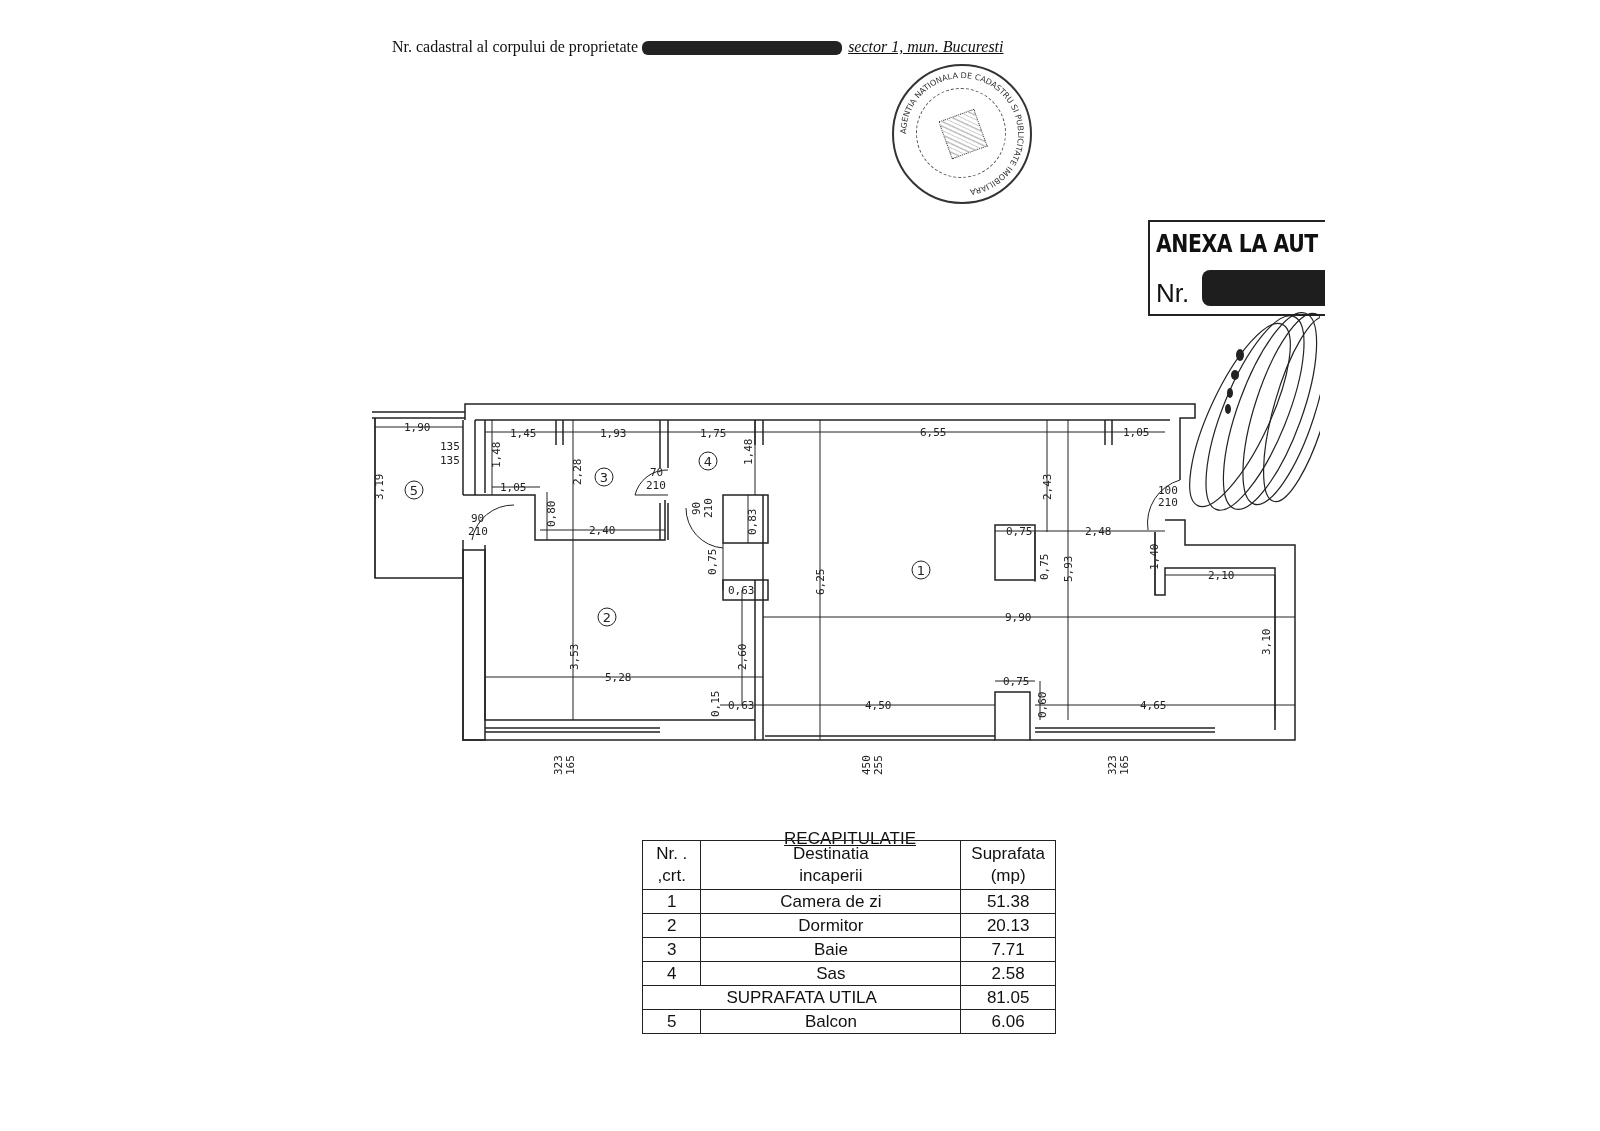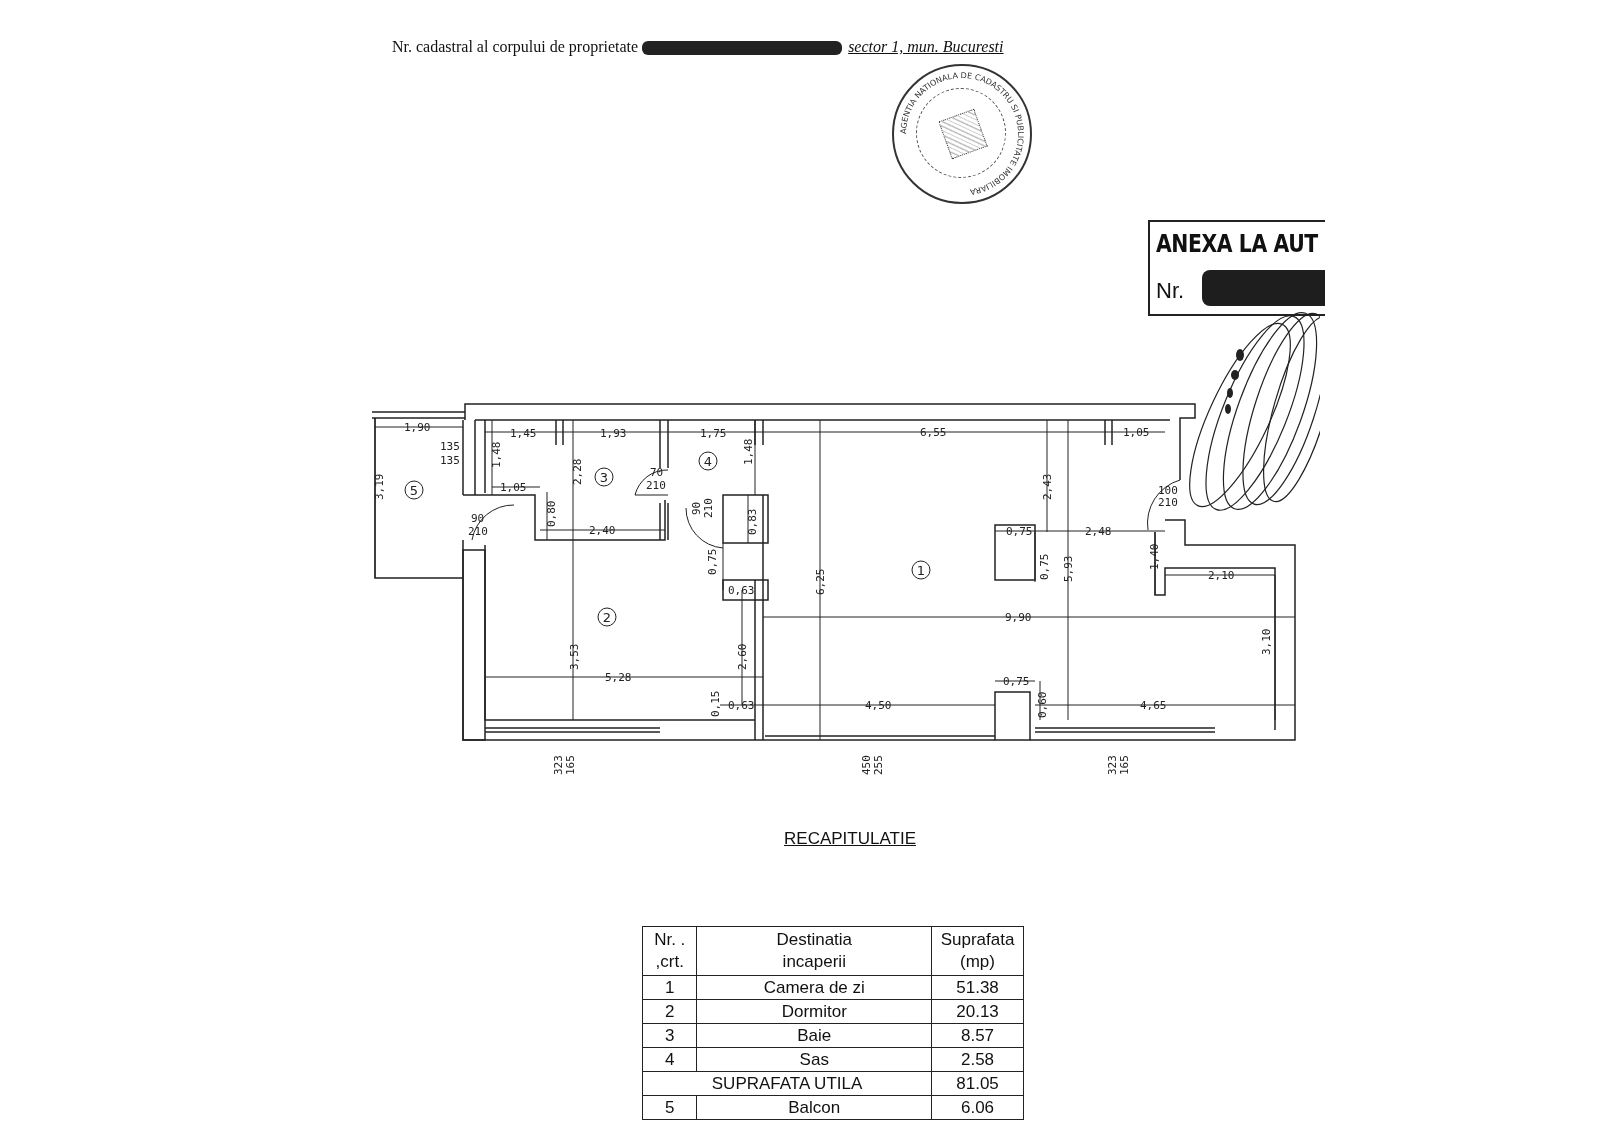--- a/index.html
+++ b/index.html
@@ -7,28 +7,28 @@
   .abs { position: absolute; }
   .header-line { left: 392px; top: 38px; font-family: "Liberation Serif", serif; font-size: 16px; white-space: nowrap; }
   .header-line .redact { display: inline-block; width: 200px; height: 14px; background: #222; border-radius: 6px; vertical-align: middle; margin: 0 6px 0 4px; }
   .header-line .loc { font-style: italic; text-decoration: underline; }
   .stamp { left: 892px; top: 64px; width: 136px; height: 136px; border: 2px solid #333; border-radius: 50%; }
   .stamp-inner { position: absolute; left: 22px; top: 22px; width: 88px; height: 88px; border: 1px dashed #555; border-radius: 50%; }
   .stamp-text { position: absolute; left: 0; top: 0; width: 136px; height: 136px; }
   .stamp-seal { position: absolute; left: 50px; top: 48px; width: 36px; height: 38px; border: 1px dotted #444; transform: rotate(-20deg); background: repeating-linear-gradient(45deg,#bbb 0 1px,transparent 1px 4px); }
   .annex-box { left: 1148px; top: 220px; width: 175px; height: 92px; border: 2px solid #222; border-right: none; overflow: hidden; }
   .annex-title { position: absolute; left: 6px; top: 8px; font-size: 24px; font-weight: bold; letter-spacing: -0.5px; white-space: nowrap; font-family: "DejaVu Sans", sans-serif; transform: scaleX(0.85); transform-origin: left; }
-  .annex-nr { position: absolute; left: 6px; top: 56px; font-size: 22px; }
+  .annex-nr { position: absolute; left: 6px; top: 56px; font-size: 26px; }
   .annex-redact { position: absolute; left: 52px; top: 48px; width: 130px; height: 36px; background: #1e1e1e; border-radius: 8px; }
   .plan { left: 360px; top: 380px; width: 960px; height: 420px; }
   .dim { font-family: "DejaVu Sans Mono", monospace; font-size: 11px; fill: #222; }
   .roomno { font-family: "DejaVu Sans", sans-serif; font-size: 13px; fill: #222; text-anchor: middle; dominant-baseline: central; }
   .recap-title { left: 0; width: 1700px; top: 829px; text-align: center; font-size: 17px; }
   .recap-title span { display: inline-block; text-decoration: underline; }
-  table.recap { position: absolute; left: 642px; top: 926px; width: 382px; border-collapse: collapse; font-size: 17px; border-radius: 31px; }
+  table.recap { position: absolute; left: 642px; top: 840px; width: 414px; border-collapse: collapse; font-size: 17px; border-radius: 31px; }
   table.recap td { border: 1.5px solid #222; text-align: center; padding: 0; height: 23px; line-height: 23px; }
   table.recap tr.head td { height: 48px; line-height: 22px; }
   .c1 { width: 58px; } .c2 { width: 262px; } .c3 { width: 94px; }
 </style>
 </head>
 <body>
 
 <div class="abs header-line">
   <span>Nr. cadastral al corpului de proprietate</span><span class="redact"></span><span class="loc">sector 1, mun. Bucuresti</span>
 </div>
@@ -234,21 +234,21 @@
     <td>51.38</td>
   </tr>
   <tr>
     <td>2</td>
     <td>Dormitor</td>
     <td>20.13</td>
   </tr>
   <tr>
     <td>3</td>
     <td>Baie</td>
-    <td>8.57</td>
+    <td>7.71</td>
   </tr>
   <tr>
     <td>4</td>
     <td>Sas</td>
     <td>2.58</td>
   </tr>
   <tr>
     <td colspan="2">SUPRAFATA UTILA</td>
     <td>81.05</td>
   </tr>

